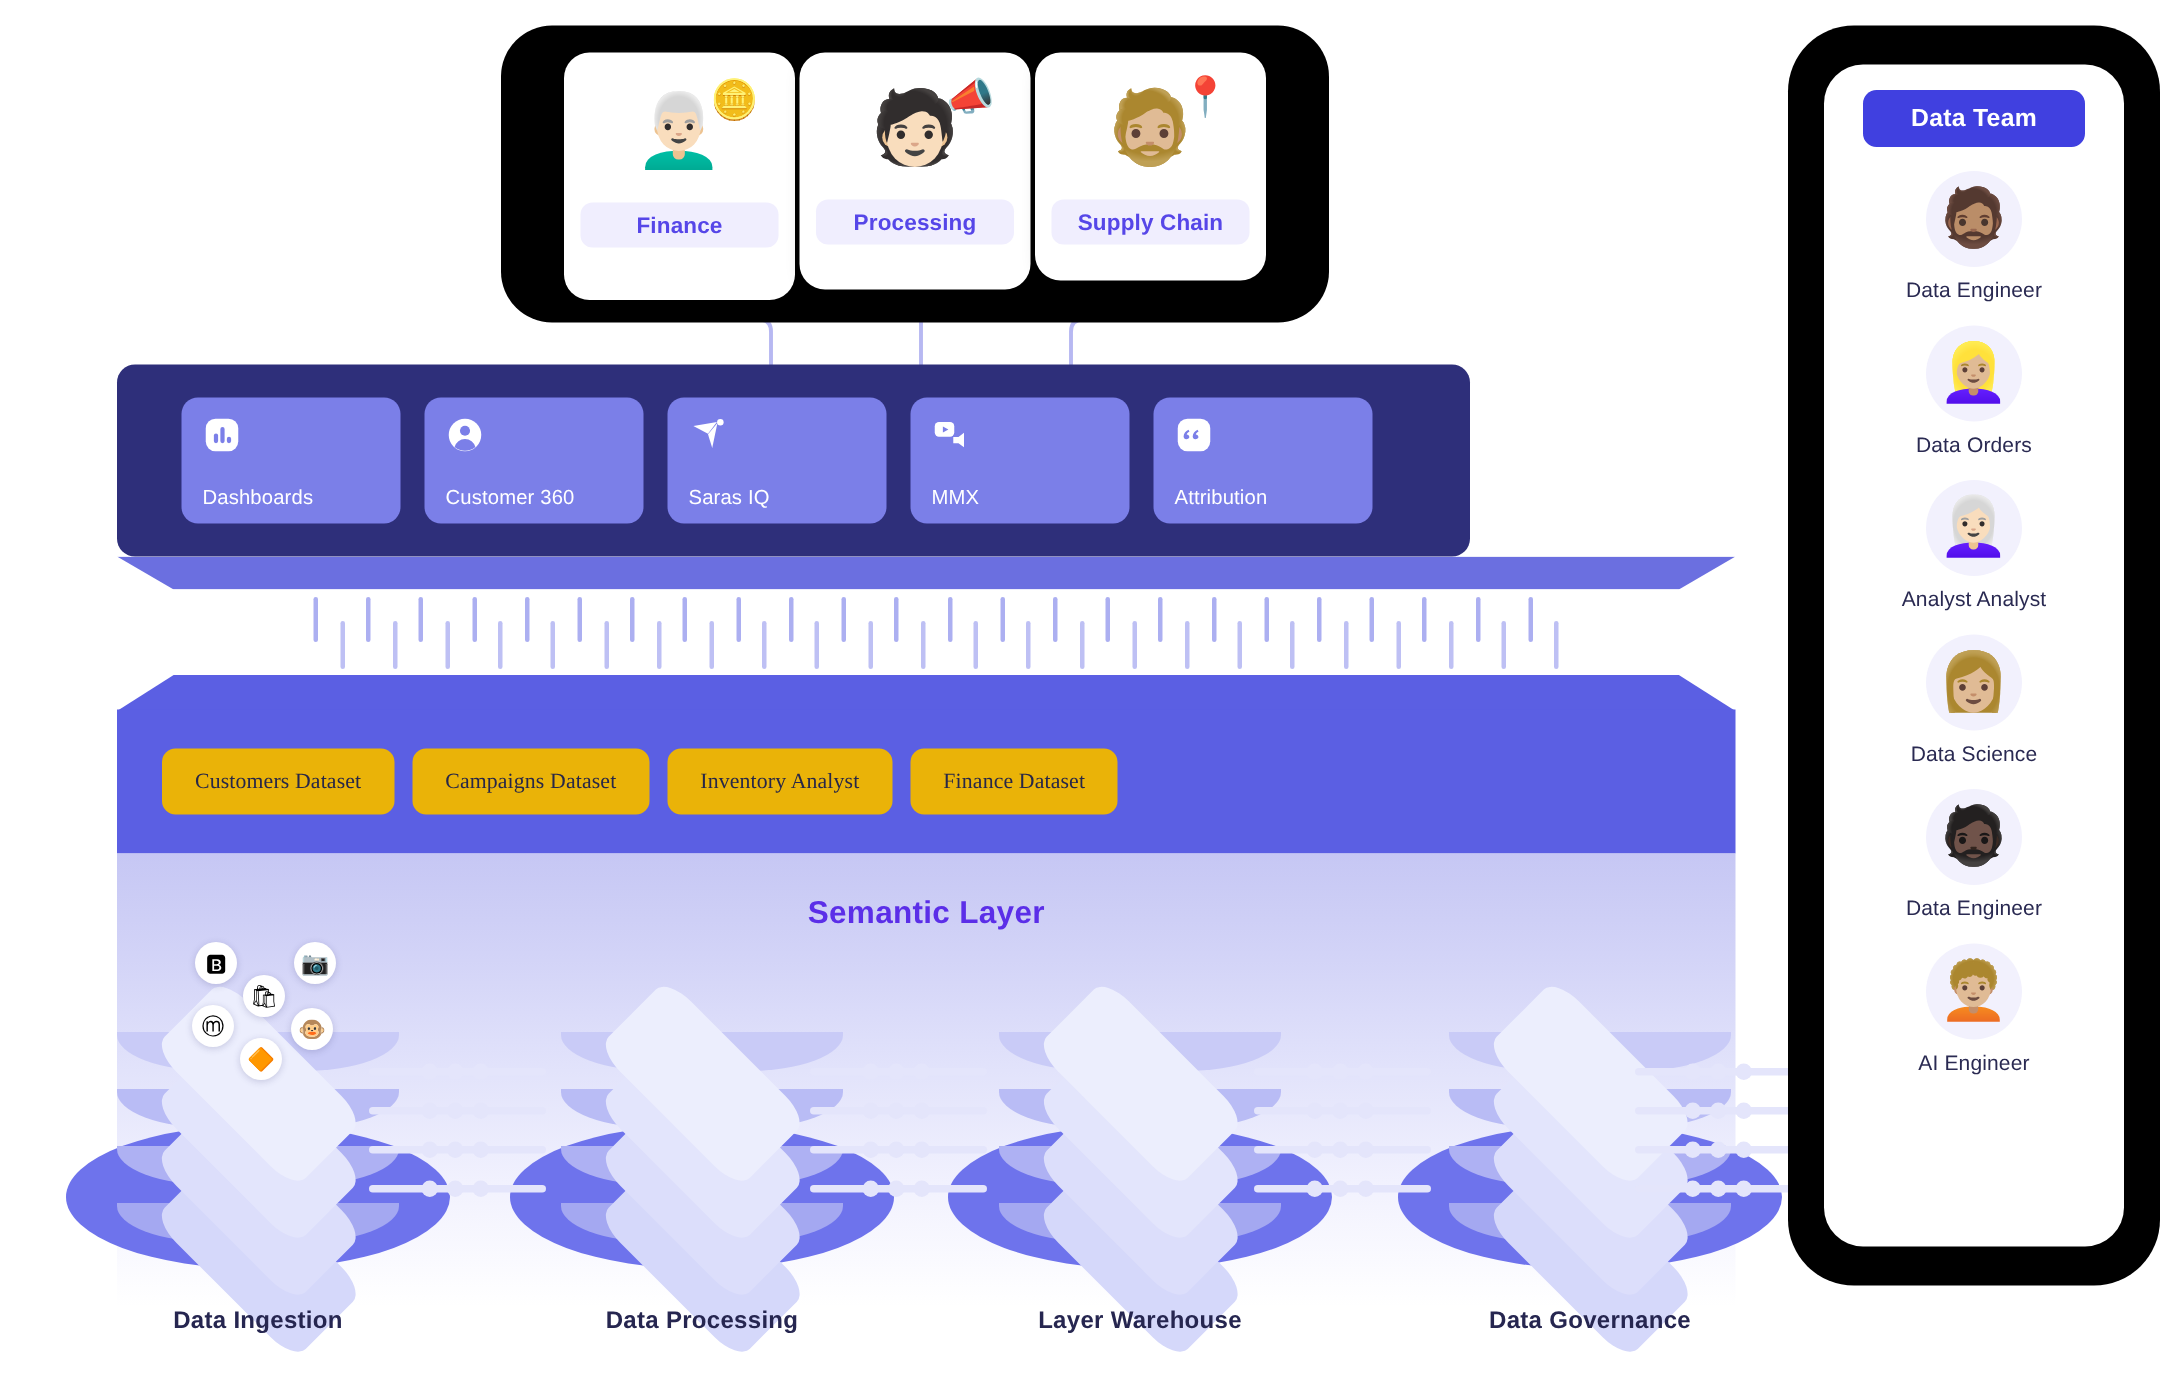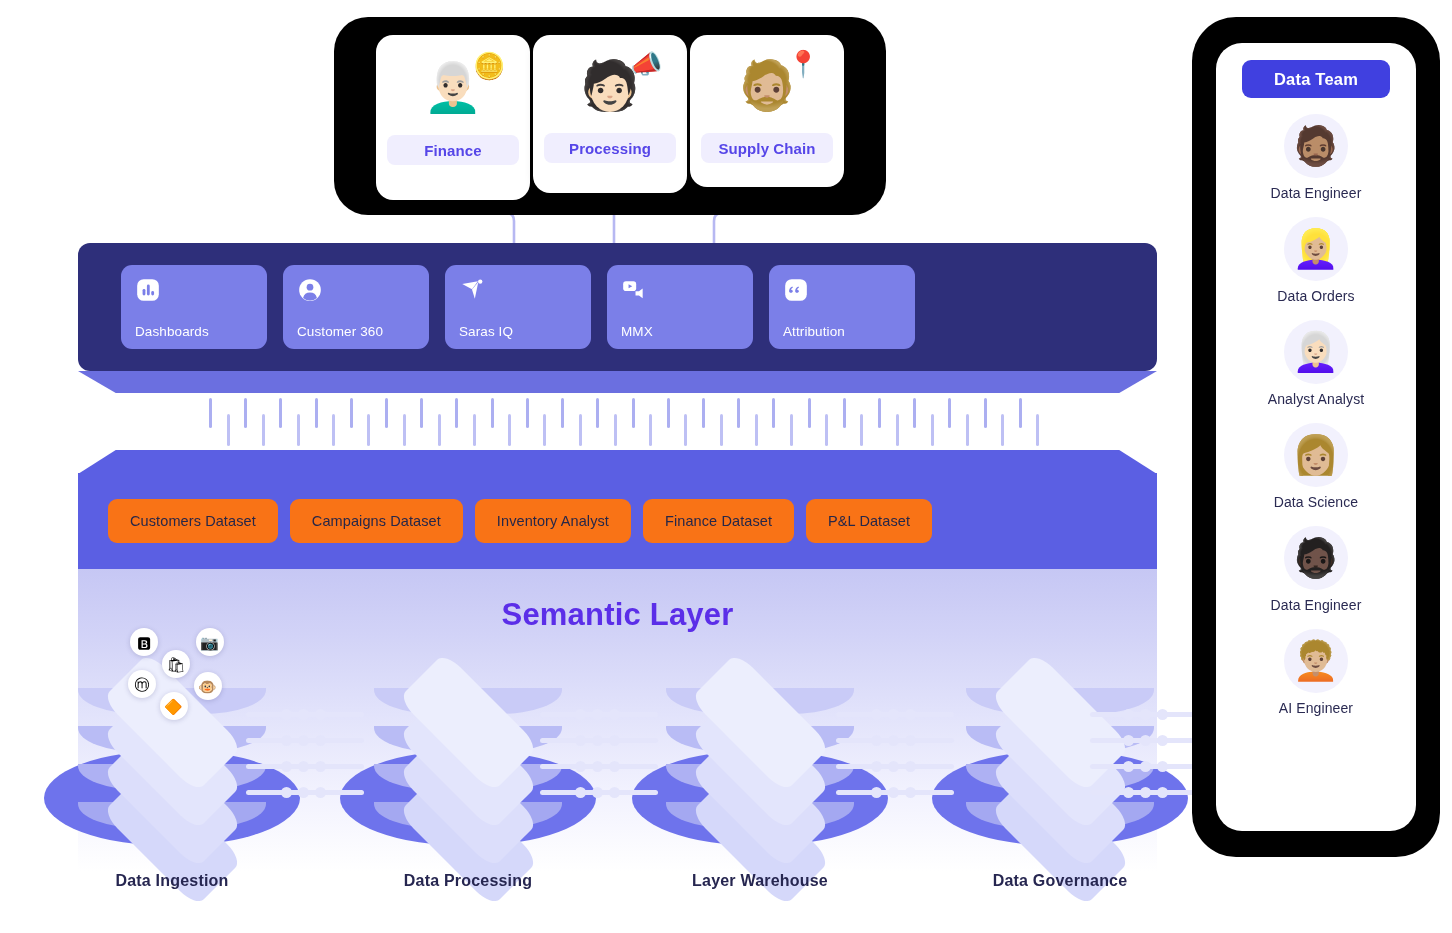--- a/index.html
+++ b/index.html
@@ -45,21 +45,21 @@
     font-size: 15px; font-weight: bold; letter-spacing: .1px;
     display: flex; align-items: center; justify-content: center;
   }
 
   
   #team-connectors { position: absolute; left: 0; top: 0; width: 1452px; height: 933px; pointer-events: none; }
 
   
   #app-bar {
     position: absolute; left: 78px; top: 243px;
-    width: 1079px; height: 128px;
+    width: 902px; height: 128px;
     background: #2e2f7a; border-radius: 12px;
     display: flex; align-items: center; gap: 16px;
     padding: 0 43px;
   }
   .app-tile {
     width: 146px; height: 84px; border-radius: 11px;
     background: #7b7fe8;
     padding: 12px 14px 10px 14px;
     display: flex; flex-direction: column; justify-content: space-between;
   }
@@ -92,35 +92,36 @@
     width: 100%; height: 100%; background: #5b5fe3;
     clip-path: polygon(3.5% 0, 96.5% 0, 100% 100%, 0 100%);
   }
   #sem-top {
     position: absolute; left: 78px; top: 473px;
     width: 1079px; height: 96px; background: #5b5fe3;
     display: flex; align-items: center; gap: 12px; padding: 0 30px;
   }
   .ds-chip {
     height: 44px; padding: 0 22px; border-radius: 9px;
-    background: #f97316; color: #272748;
+    background: #eab308; color: #272748;
     font-size: 14.5px; letter-spacing: .1px;
     display: flex; align-items: center; justify-content: center;
     white-space: nowrap;
+    font-family: Liberation Serif, serif;
   }
   #sem-body {
     position: absolute; left: 78px; top: 569px;
     width: 1079px; height: 302px;
     background: linear-gradient(180deg,#c6c7f4 0%, #d2d3f7 22%, #e2e3fb 48%, #f2f2fe 74%, #ffffff 100%);
     overflow: hidden;
   }
   #sem-title {
     position: absolute; left: 0; top: 28px; width: 1079px;
     text-align: center; color: #5b2ee8;
-    font-size: 31px; font-weight: bold; letter-spacing: .2px;
+    font-size: 21px; font-weight: bold; letter-spacing: .2px;
   }
 
   
   #stacks { position: absolute; left: 0; top: 560px; width: 1452px; height: 360px; }
   .stack-group { position: absolute; width: 300px; height: 340px; }
   .platter {
     position: absolute; left: 22px; top: 190px;
     width: 256px; height: 96px; border-radius: 50%;
     background: #6e73ec;
   }
@@ -343,21 +344,20 @@
 
   <div id="sem-funnel">
       <div class="shape"></div>
     </div>
 
   <div id="sem-top">
     <div class="ds-chip">Customers Dataset</div>
     <div class="ds-chip">Campaigns Dataset</div>
     <div class="ds-chip">Inventory Analyst</div>
     <div class="ds-chip">Finance Dataset</div>
-    <div class="ds-chip">P&amp;L Dataset</div>
   </div>
 
   <div id="sem-body">
     <div id="sem-title">Semantic Layer</div>
   </div>
 
   <div id="stacks">
       <div class="stack-group" style="left: 22px;">
         <div class="platter"></div>
         <div class="slab" style="top: 210px;">

